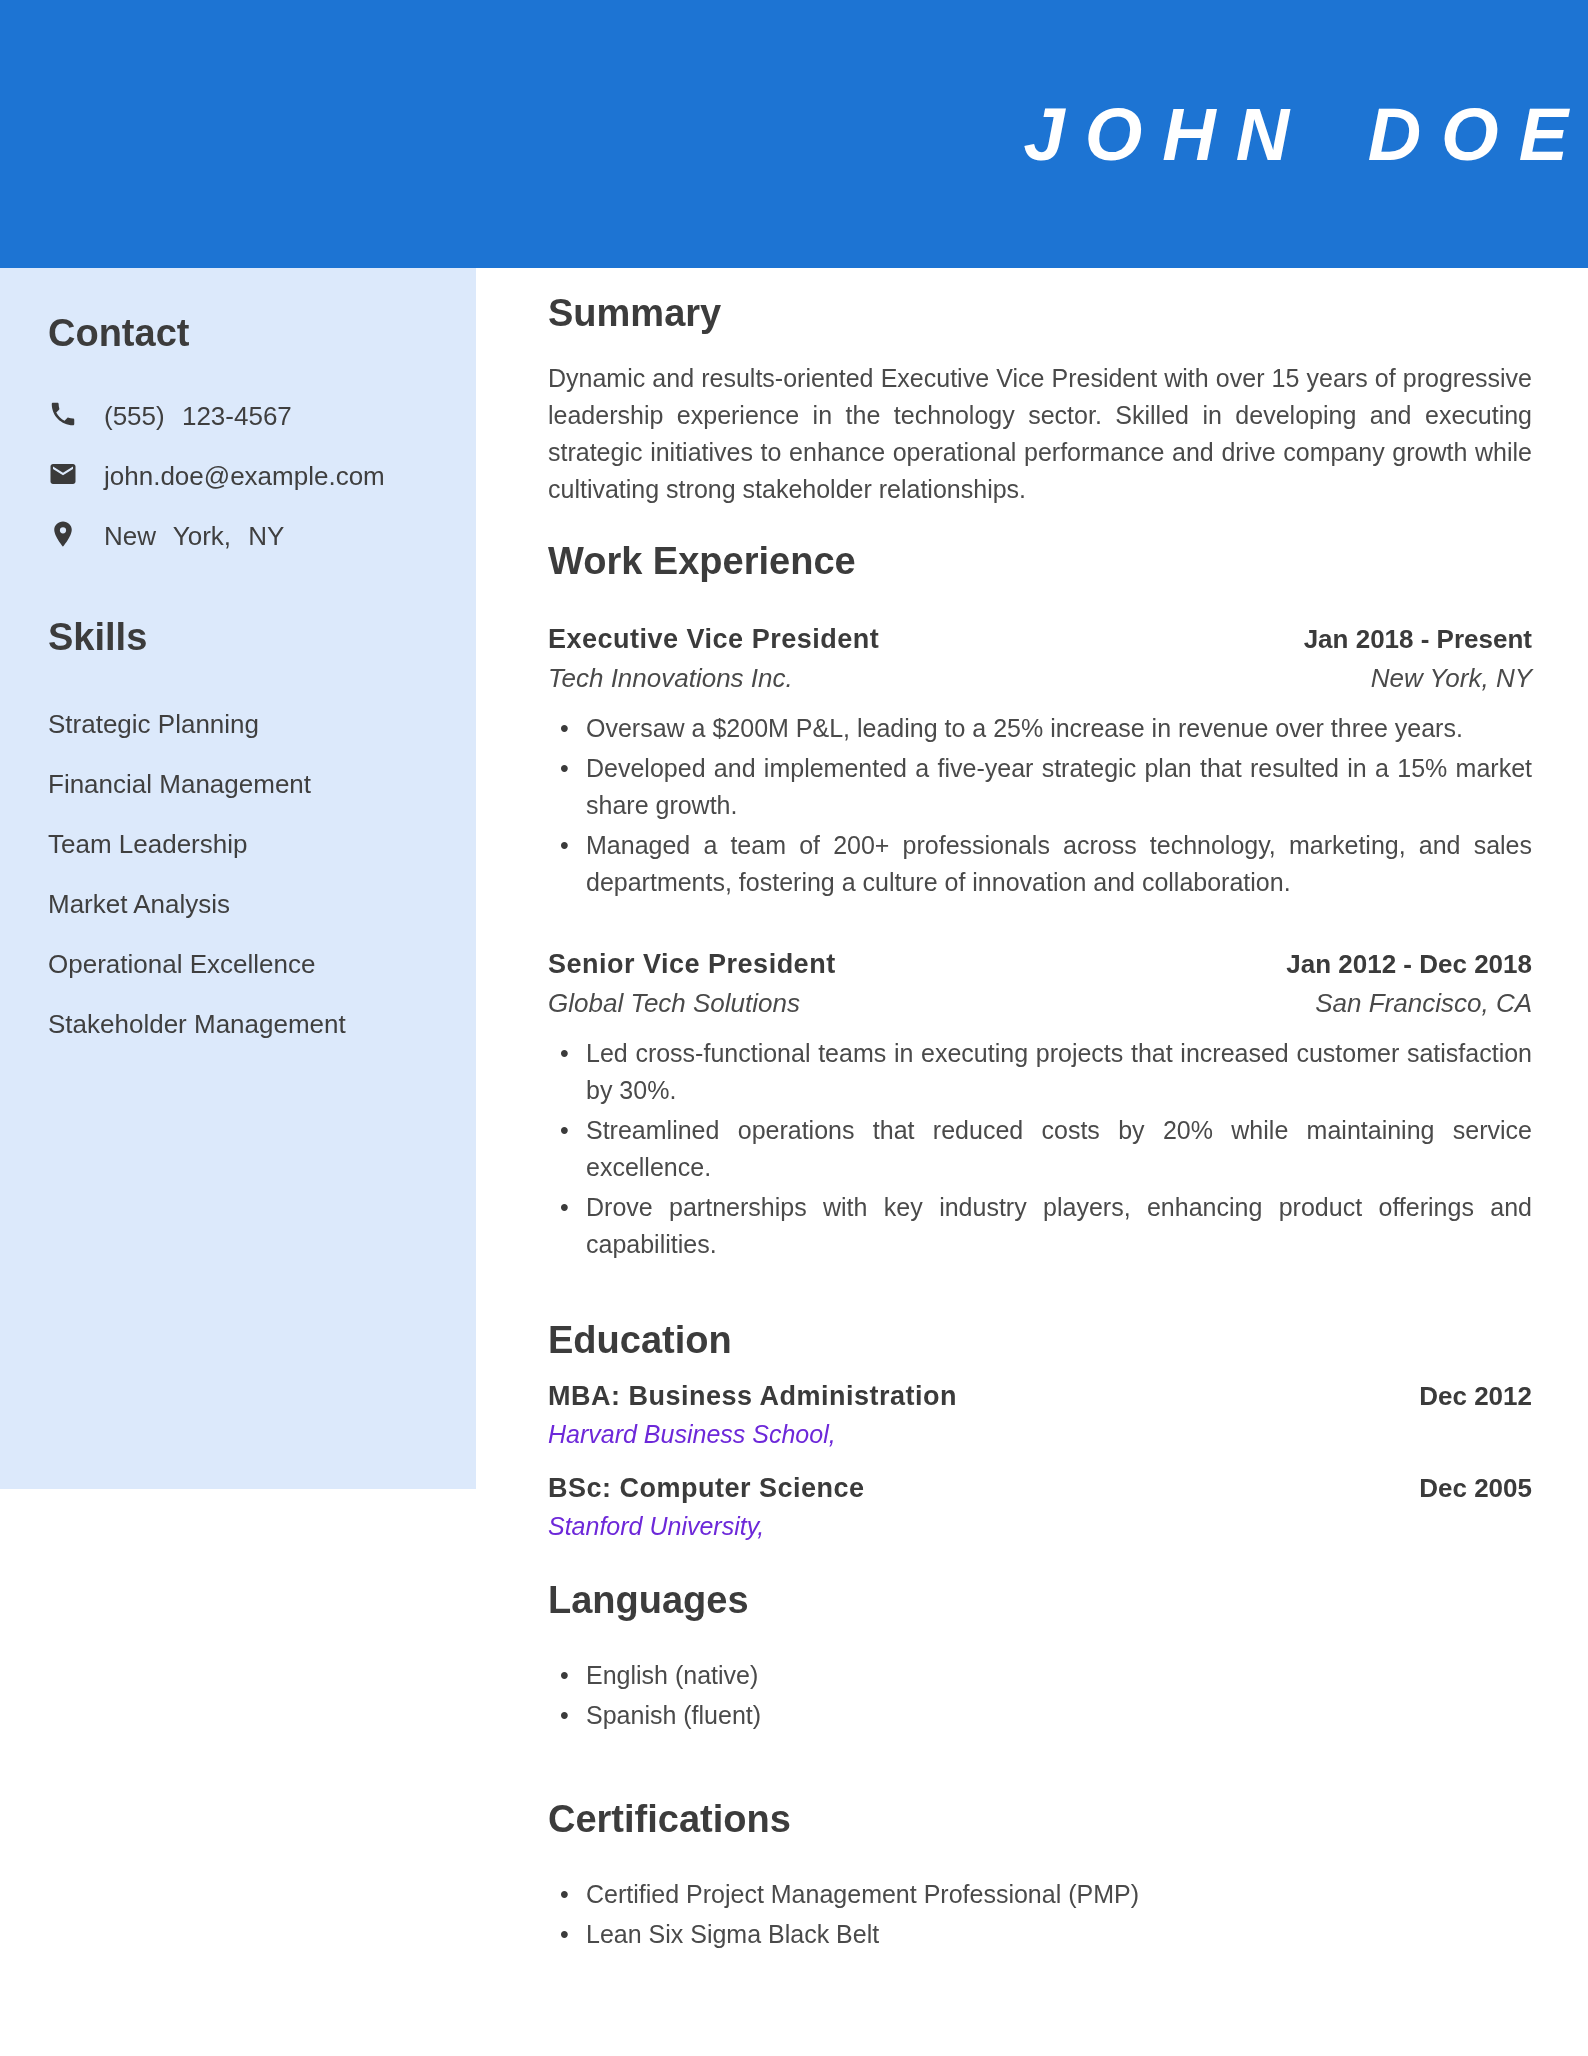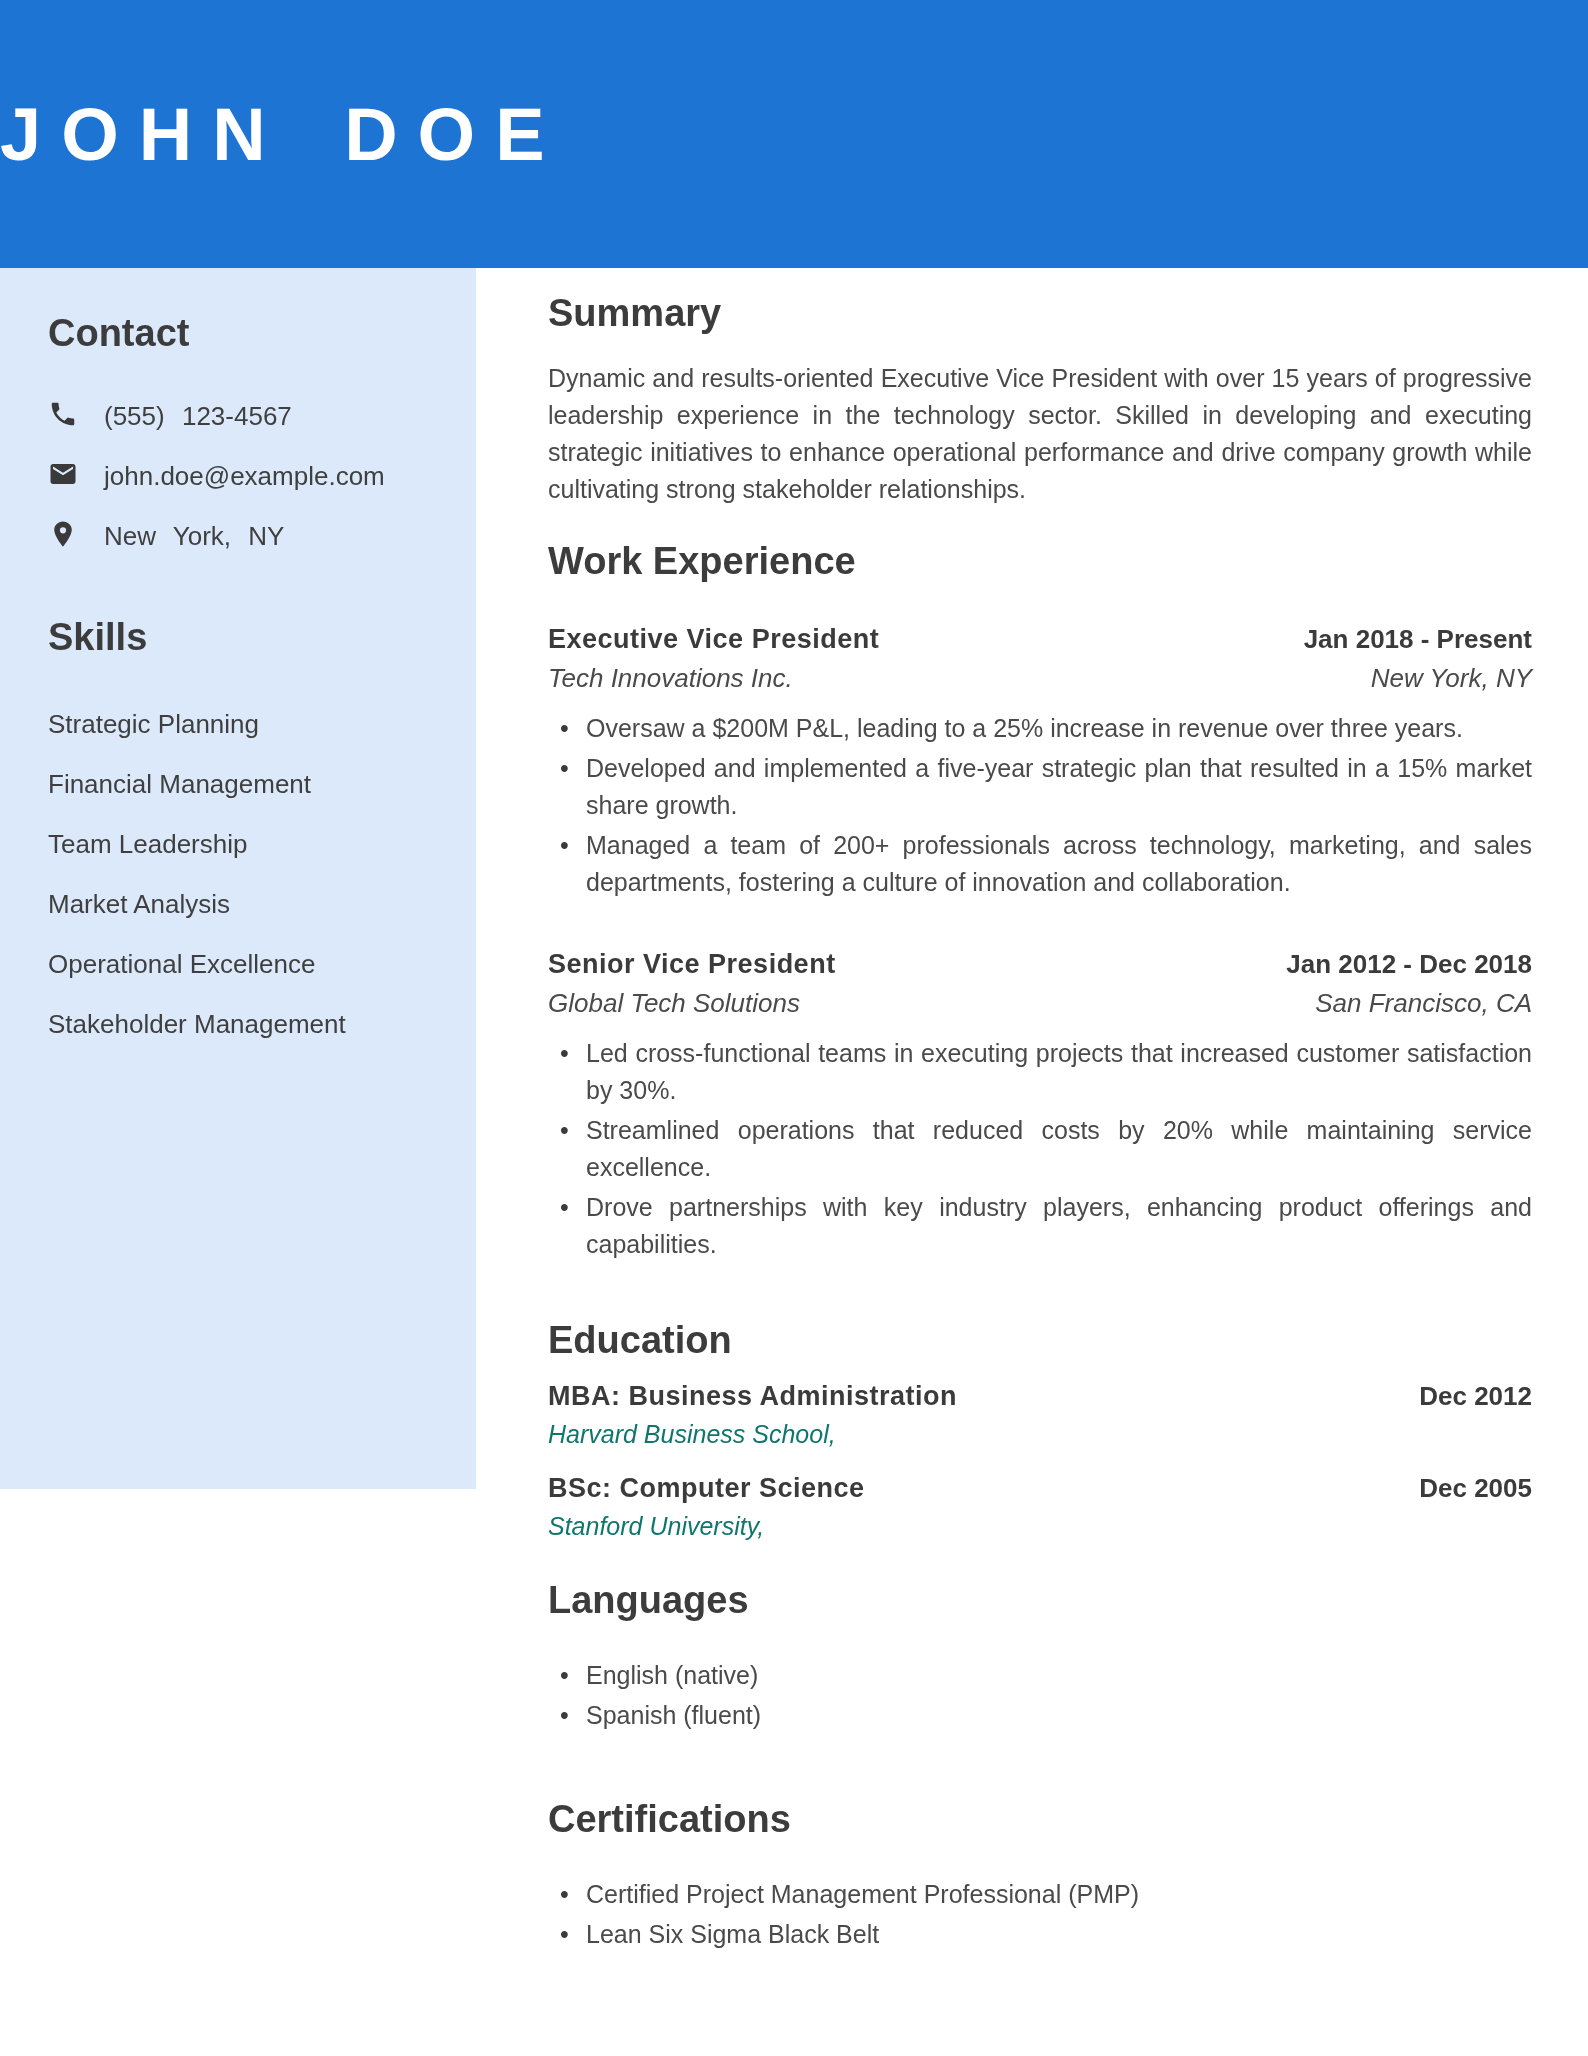--- a/index.html
+++ b/index.html
@@ -14,21 +14,22 @@
   }
 
   
   .header {
     position: absolute;
     top: 0; left: 0;
     width: 1588px; height: 268px;
     background: #1d74d3;
     display: flex;
     align-items: center;
-    justify-content: flex-start;
+    justify-content: flex-end;
+    font-style: italic;
   }
   .name {
     font-size: 74px;
     font-weight: bold;
     color: #ffffff;
     letter-spacing: 20px;
     word-spacing: 18px;
     white-space: nowrap;
   }
 
@@ -158,21 +159,21 @@
   }
   .edu-date {
     font-size: 26px;
     font-weight: bold;
     color: #3b3b3b;
   }
   .edu-school {
     margin-top: 8px;
     font-size: 25px;
     font-style: italic;
-    color: #0f766e;
+    color: #6d28d9;
   }
 
   .lang-sec { margin-top: 36px; }
   .lang-sec ul.bullets { margin-top: 34px; }
   .cert-sec { margin-top: 62px; }
   .cert-sec ul.bullets { margin-top: 34px; }
 </style>
 </head>
 <body>
 

